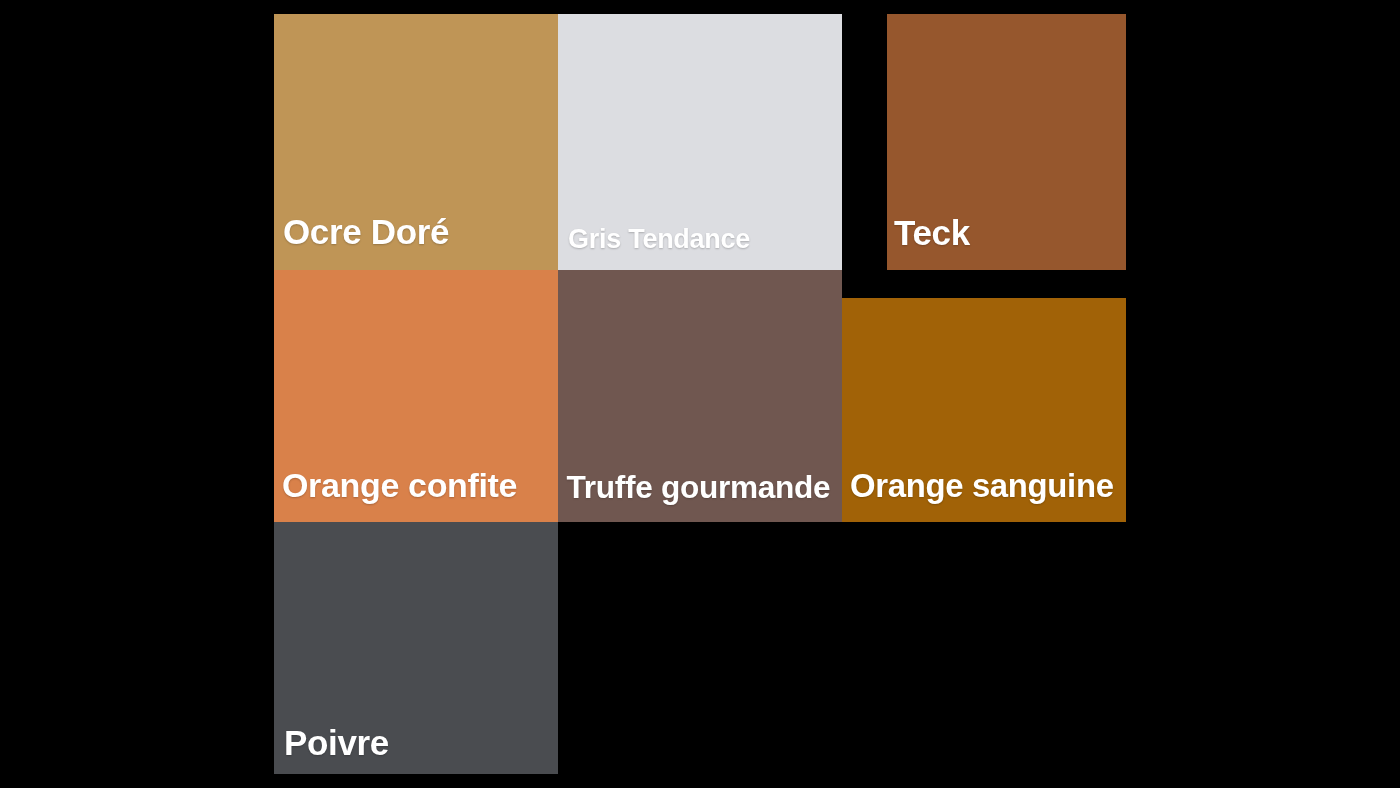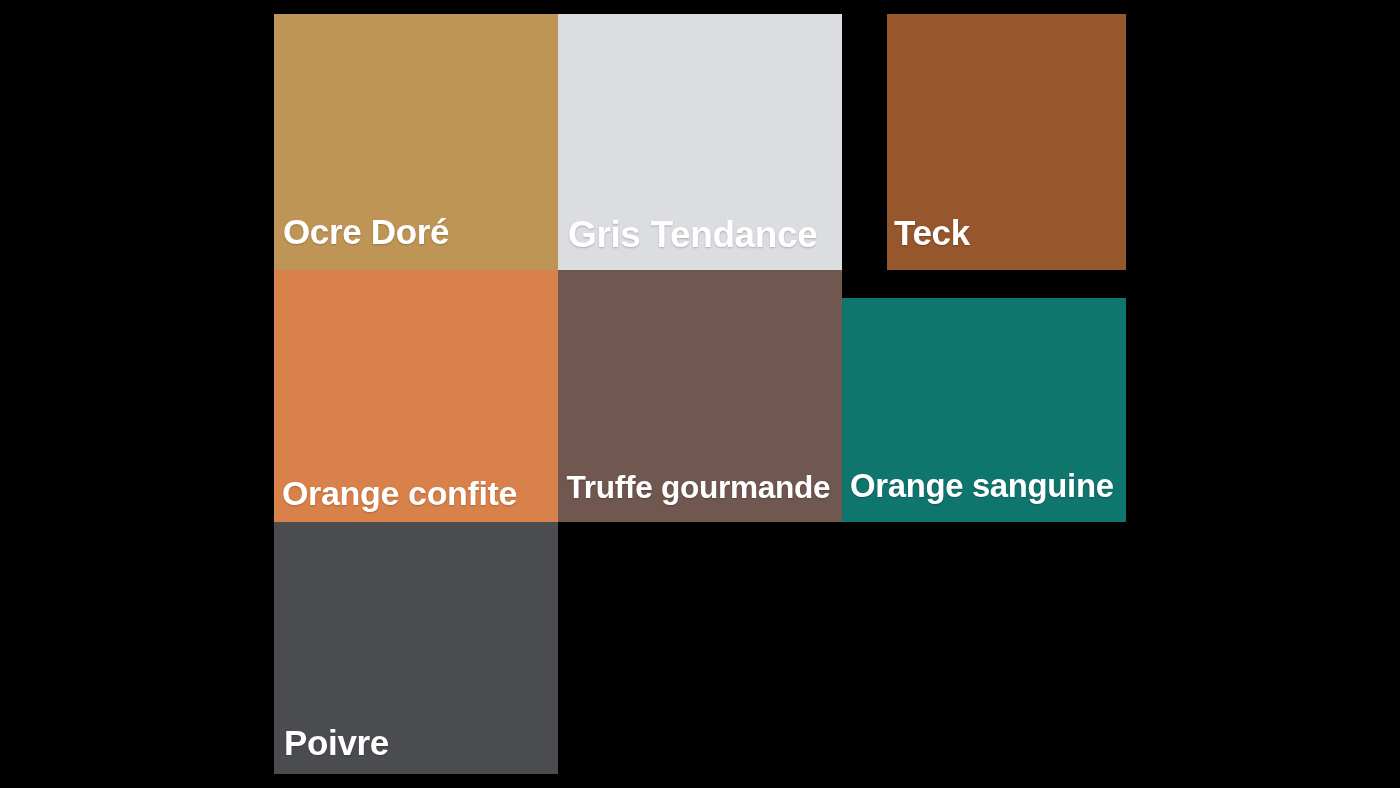--- a/index.html
+++ b/index.html
@@ -49,23 +49,23 @@
     color: #ffffff;
     text-shadow: 0 1px 2px rgba(0,0,0,0.22);
     padding-left: 9px;
     padding-bottom: 18px;
     transform-origin: left bottom;
   }
 
   
   .s-ocre   .swatch-label { font-size: 35px; padding-bottom: 21px; }
   .s-miel   .swatch-label { font-size: 35px; padding-bottom: 21px; }
-  .s-gris   .swatch-label { font-size: 37px; padding-bottom: 17px; padding-left: 10px; }
+  .s-gris   .swatch-label { font-size: 27px; padding-bottom: 17px; padding-left: 10px; }
   .s-teck   .swatch-label { font-size: 35px; padding-bottom: 20px; padding-left: 7px; }
-  .s-confite .swatch-label { font-size: 34px; padding-bottom: 12px; padding-left: 8px; }
+  .s-confite .swatch-label { font-size: 34px; padding-bottom: 20px; padding-left: 8px; }
   .s-anthracite .swatch-label { font-size: 35px; padding-bottom: 17px; padding-left: 10px; }
   .s-truffe .swatch-label { font-size: 33px; padding-bottom: 20px; padding-left: 9px; }
   .s-sanguine .swatch-label { font-size: 33px; padding-bottom: 20px; padding-left: 8px; }
   .s-poivre .swatch-label { font-size: 35px; padding-bottom: 14px; padding-left: 10px; }
 </style>
 </head>
 <body>
 
 <div id="stage" style="background: rgb(0, 0, 0);">
 
@@ -86,21 +86,21 @@
 
     <div class="swatch s-confite" style="background-color: rgb(217, 129, 74);">
       <span class="swatch-label">Orange confite</span>
     </div>
 
 
     <div class="swatch s-truffe" style="background-color: rgb(112, 87, 80);">
       <span class="swatch-label" style="transform: scale(0.957746);">Truffe gourmande</span>
     </div>
 
-    <div class="swatch s-sanguine" style="background-color: #0f766e; margin-top: 28px;">
+    <div class="swatch s-sanguine" style="background-color: #a16207; margin-top: 28px;">
       <span class="swatch-label" style="transform: scale(0.996337);">Orange sanguine</span>
     </div>
 
     <div class="swatch s-poivre" style="background-color: rgb(74, 76, 80);">
       <span class="swatch-label">Poivre</span>
     </div>
 
   </div>
 </div>
 

